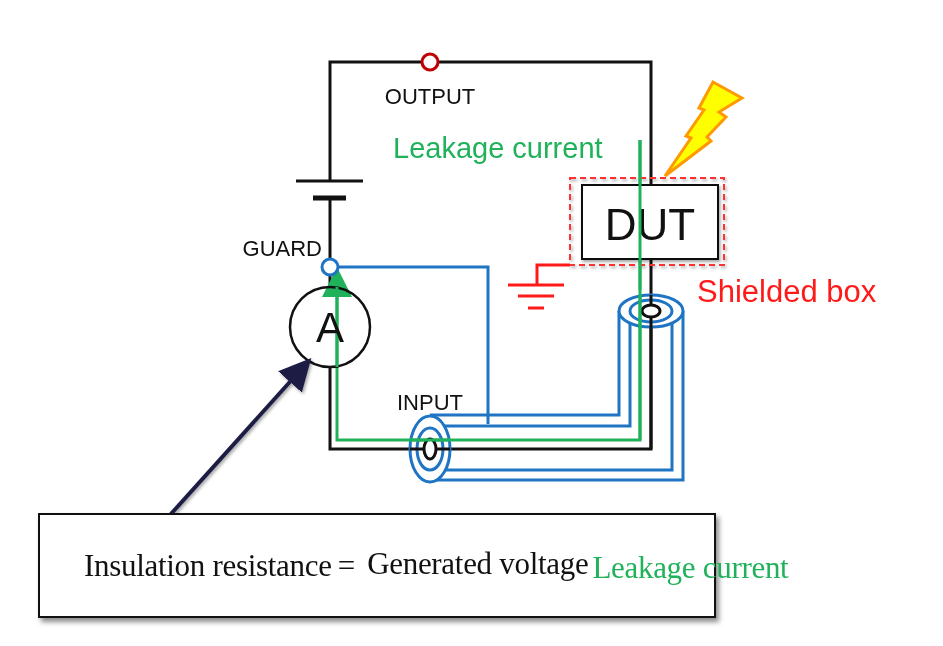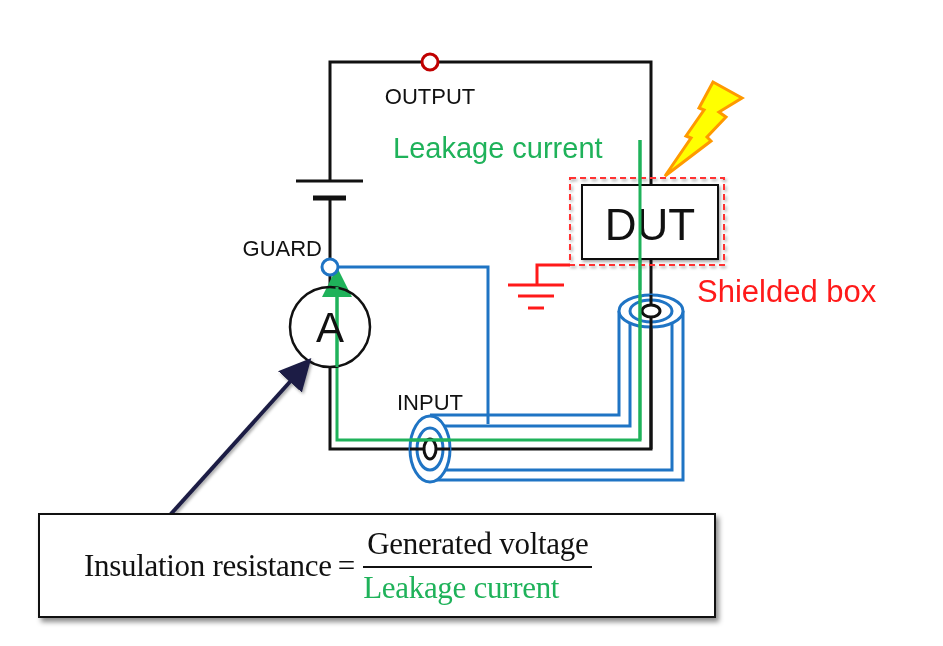--- a/index.html
+++ b/index.html
@@ -8,21 +8,21 @@
     .lbl-sans { font-family: "Liberation Sans", sans-serif; }
     .formula-box {
       position: absolute; left: 38px; top: 513px; width: 678px; height: 105px;
       border: 2.5px solid #111; background: #fff; box-sizing: border-box;
       box-shadow: 3px 4px 5px rgba(0,0,0,0.45);
       display: flex; align-items: center;
       font-family: "Liberation Serif", serif; color: #111;
     }
     .formula-lhs { font-size: 31px; margin-left: 44px; white-space: nowrap; letter-spacing: -0.3px; }
     .formula-eq { font-size: 31px; margin: 0 8px 0 6px; }
-    .fraction { display: flex; flex-direction: column; align-items: flex-start; }
+    .fraction { display: flex; flex-direction: row; align-items: flex-end; }
     .numerator { font-size: 31px; padding: 0 4px 4px 4px; white-space: nowrap; letter-spacing: -0.3px; }
     .frac-bar { width: 100%; height: 2px; background: #111; }
     .denominator { font-size: 31px; padding-top: 2px; white-space: nowrap; color: #1fb25a; letter-spacing: -0.3px; }
   </style>
 </head>
 <body>
 
 <svg id="diagram" viewBox="0 0 943 646" xmlns="http://www.w3.org/2000/svg">
   <defs>
     <marker id="arrow-green" markerWidth="10" markerHeight="10" refX="5" refY="5" orient="auto">

